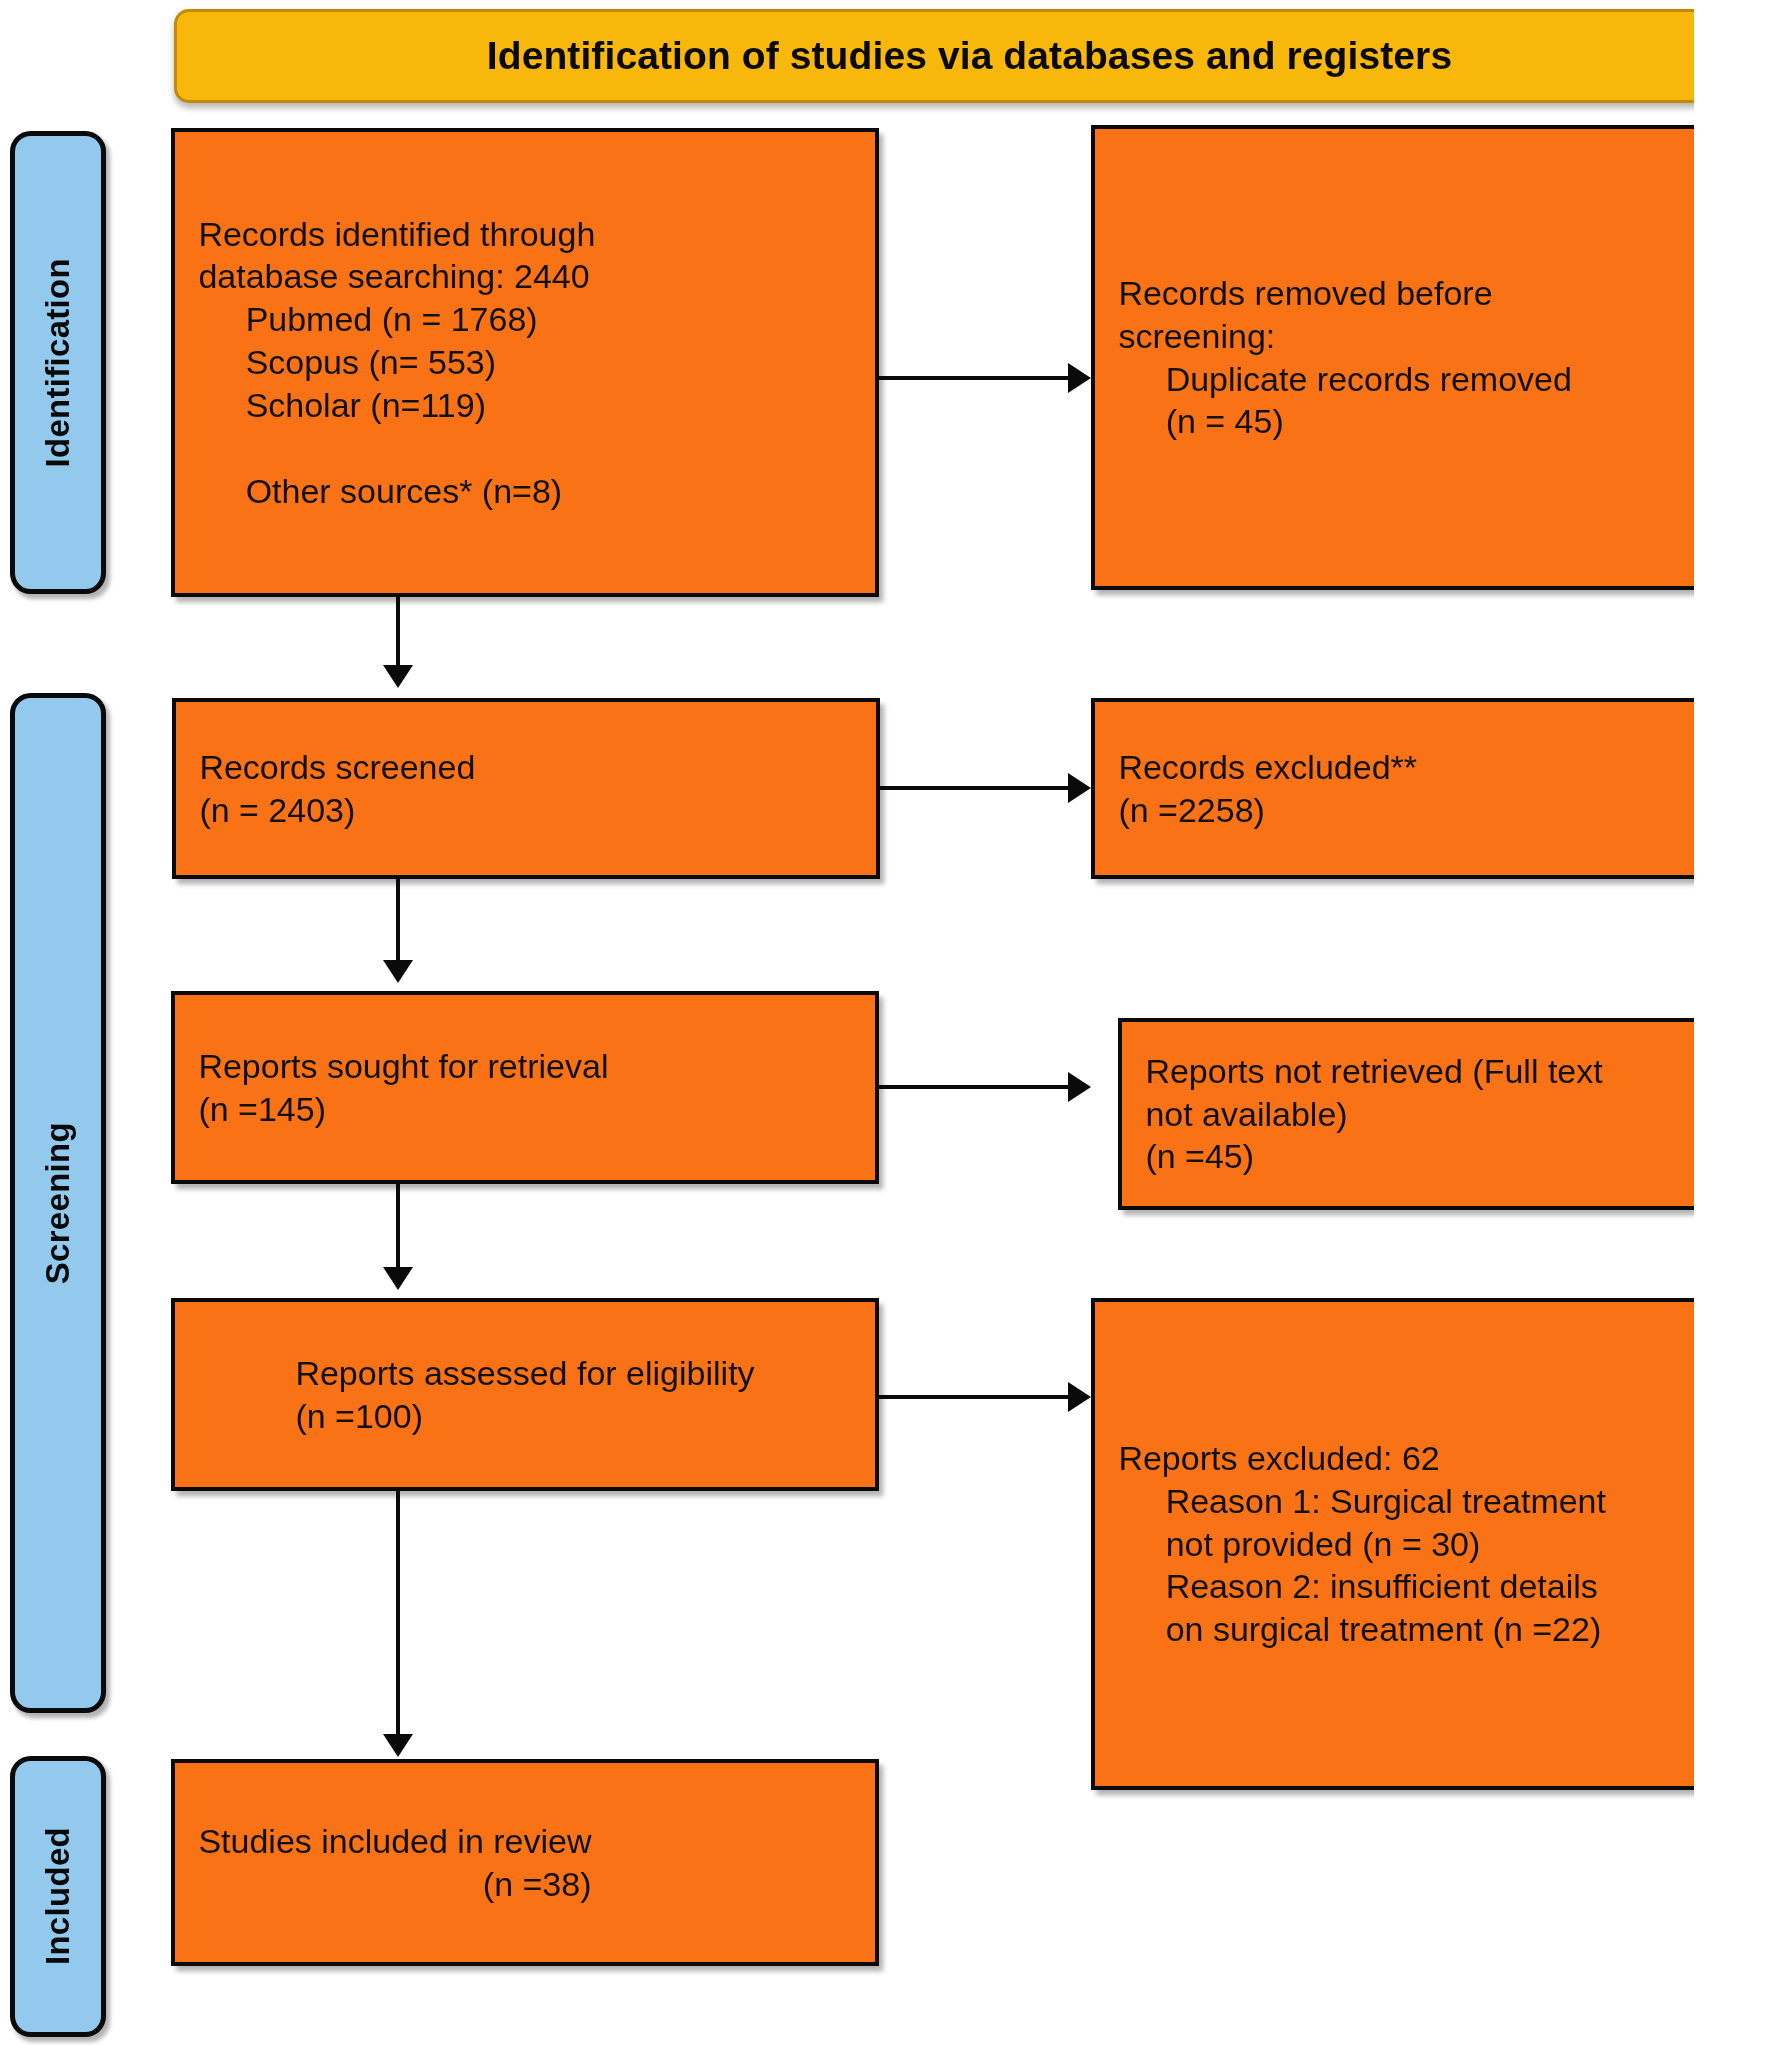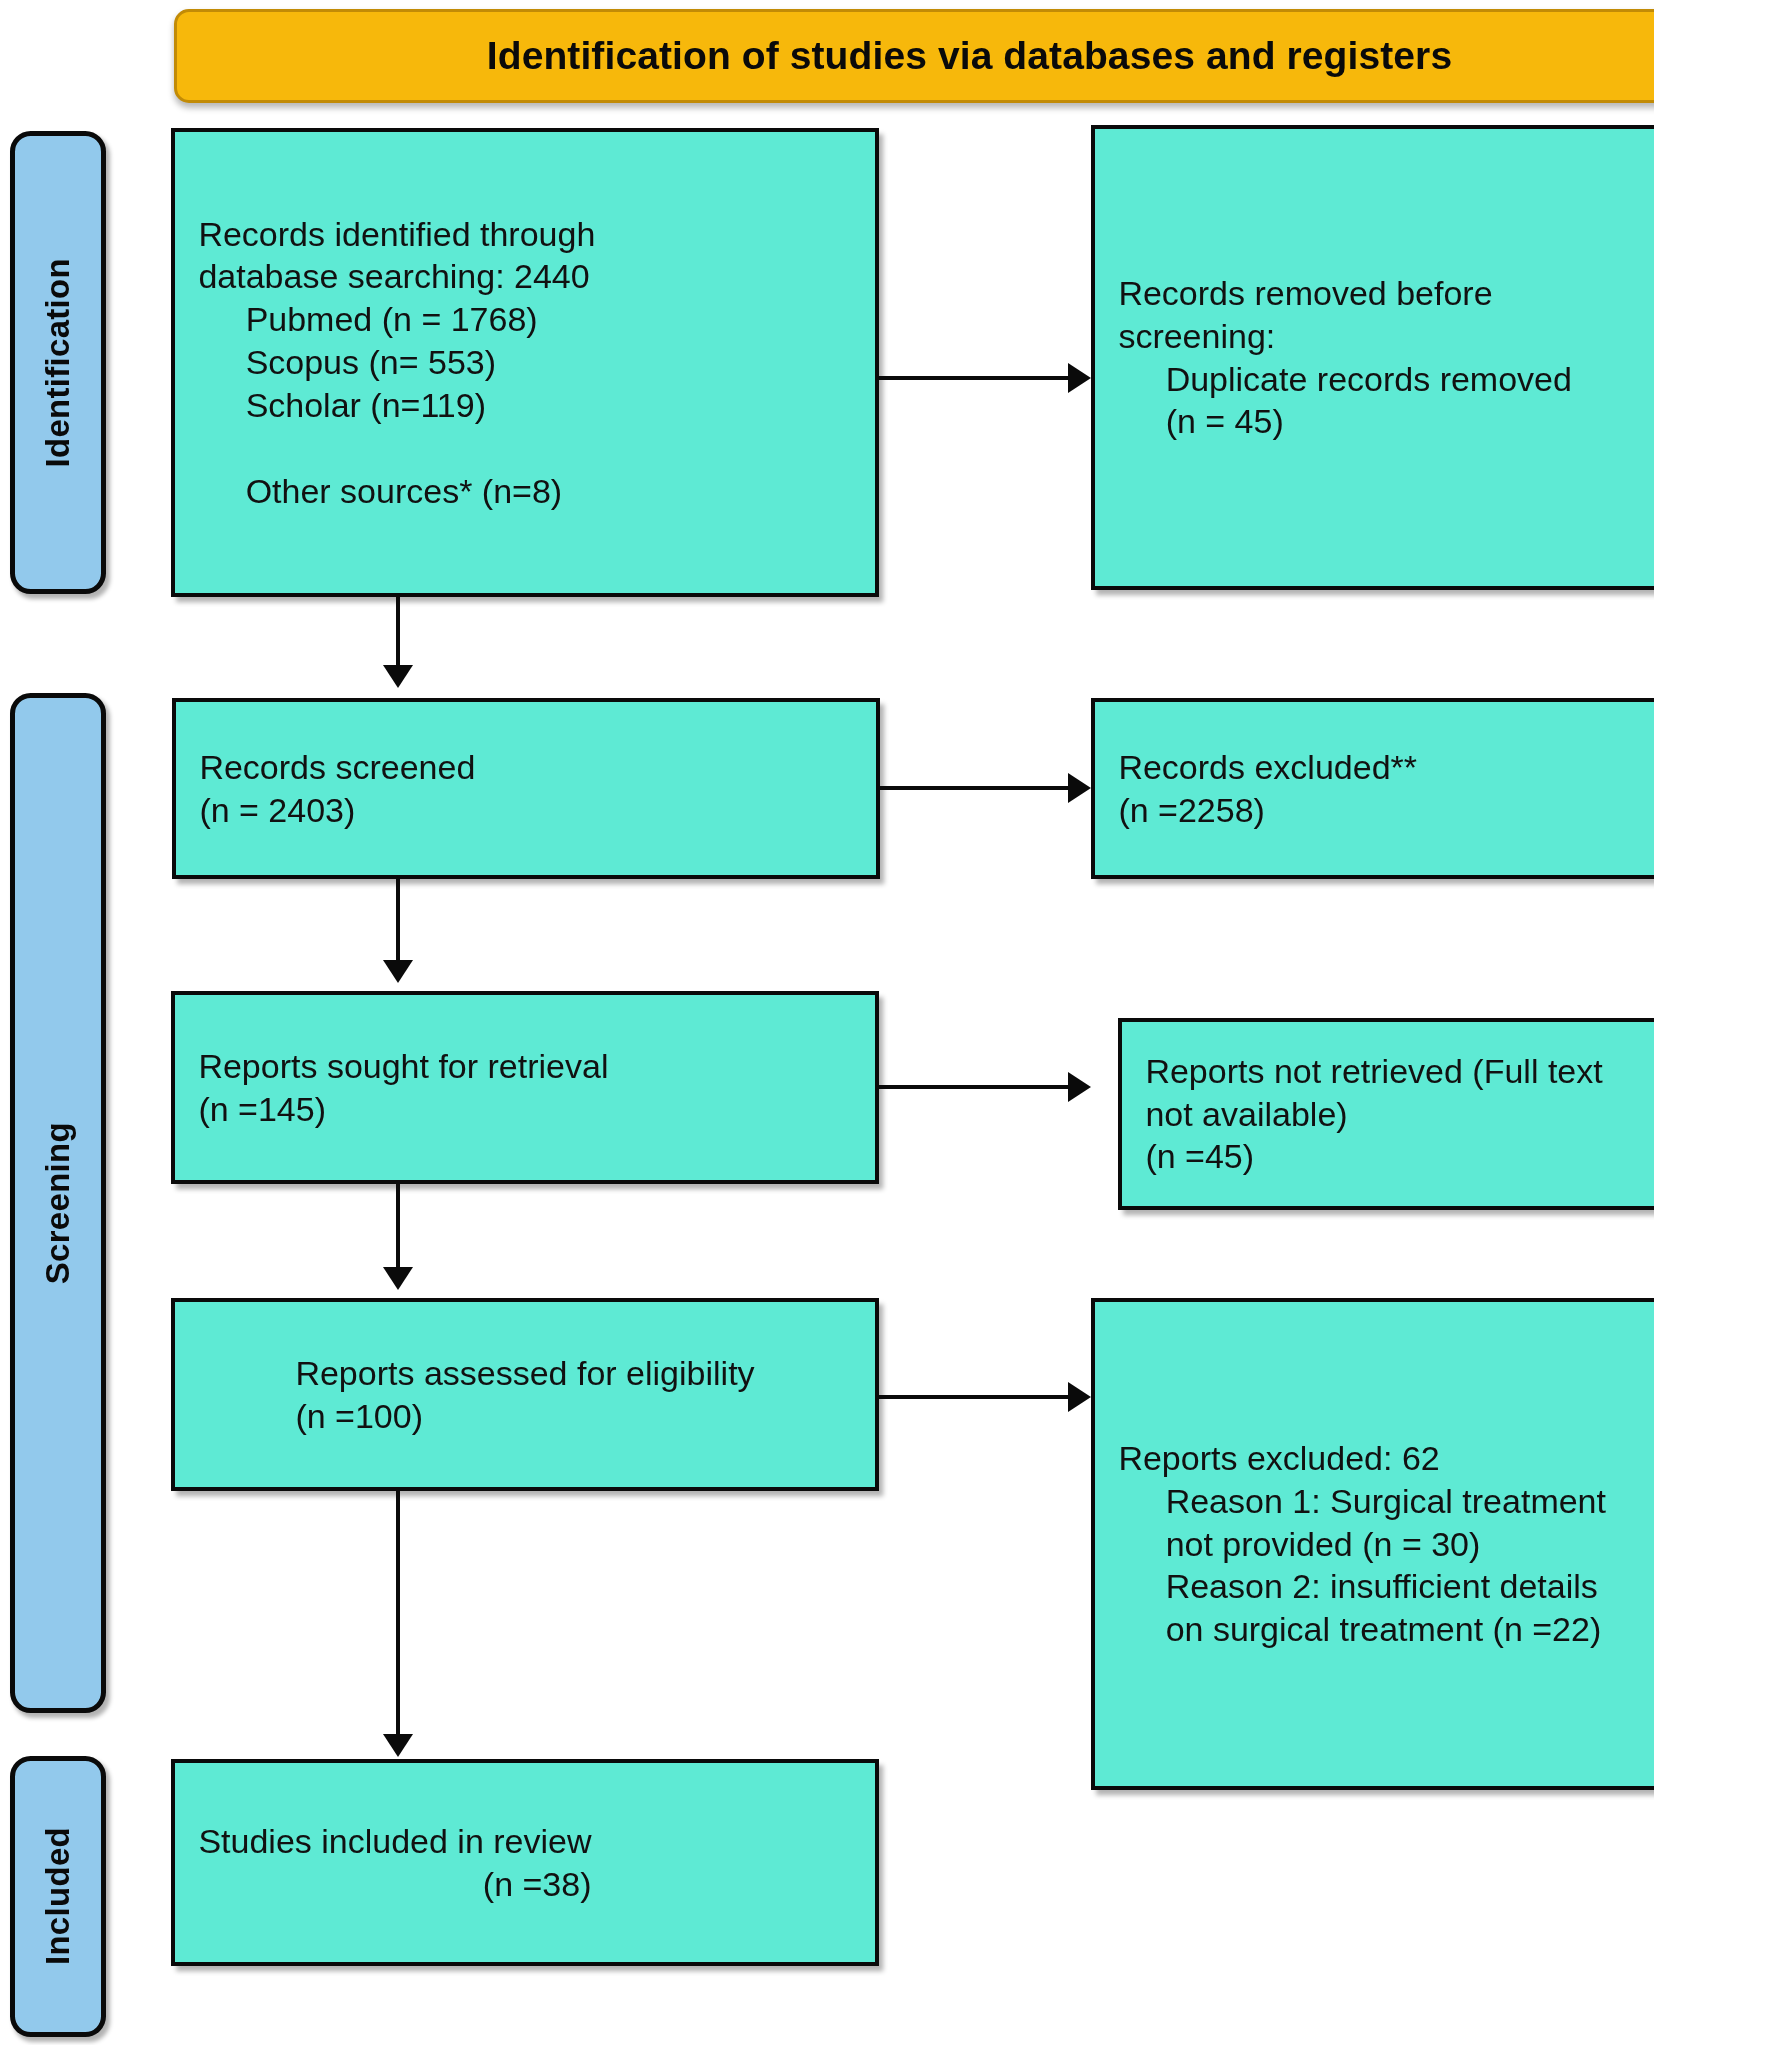--- a/index.html
+++ b/index.html
@@ -11,20 +11,21 @@
   body {
     font-family: "Liberation Sans", "DejaVu Sans", sans-serif;
   }
 
   #diagram {
     position: relative;
     width: 1654px;
     height: 2046px;
     background: #ffffff;
     overflow: hidden;
+    padding-left: 40px;
   }
 
   
   .header-banner {
     position: absolute;
     left: 174px;
     top: 9px;
     width: 1591px;
     height: 94px;
     box-sizing: border-box;
@@ -65,21 +66,21 @@
     font-weight: bold;
     color: #0a0a0a;
     white-space: nowrap;
     letter-spacing: 0.3px;
   }
 
   
   .node-box {
     position: absolute;
     box-sizing: border-box;
-    background: #5eead4;
+    background: #f97316;
     border: 4.8px solid #0a0a0a;
     box-shadow: 4.8px 5.5px 4.8px rgba(0,0,0,0.30);
     display: flex;
     align-items: center;
     padding: 0 23.4px;
   }
   .node-box .box-text {
     font-size: 34px;
     line-height: 1.26;
     color: #111111;

